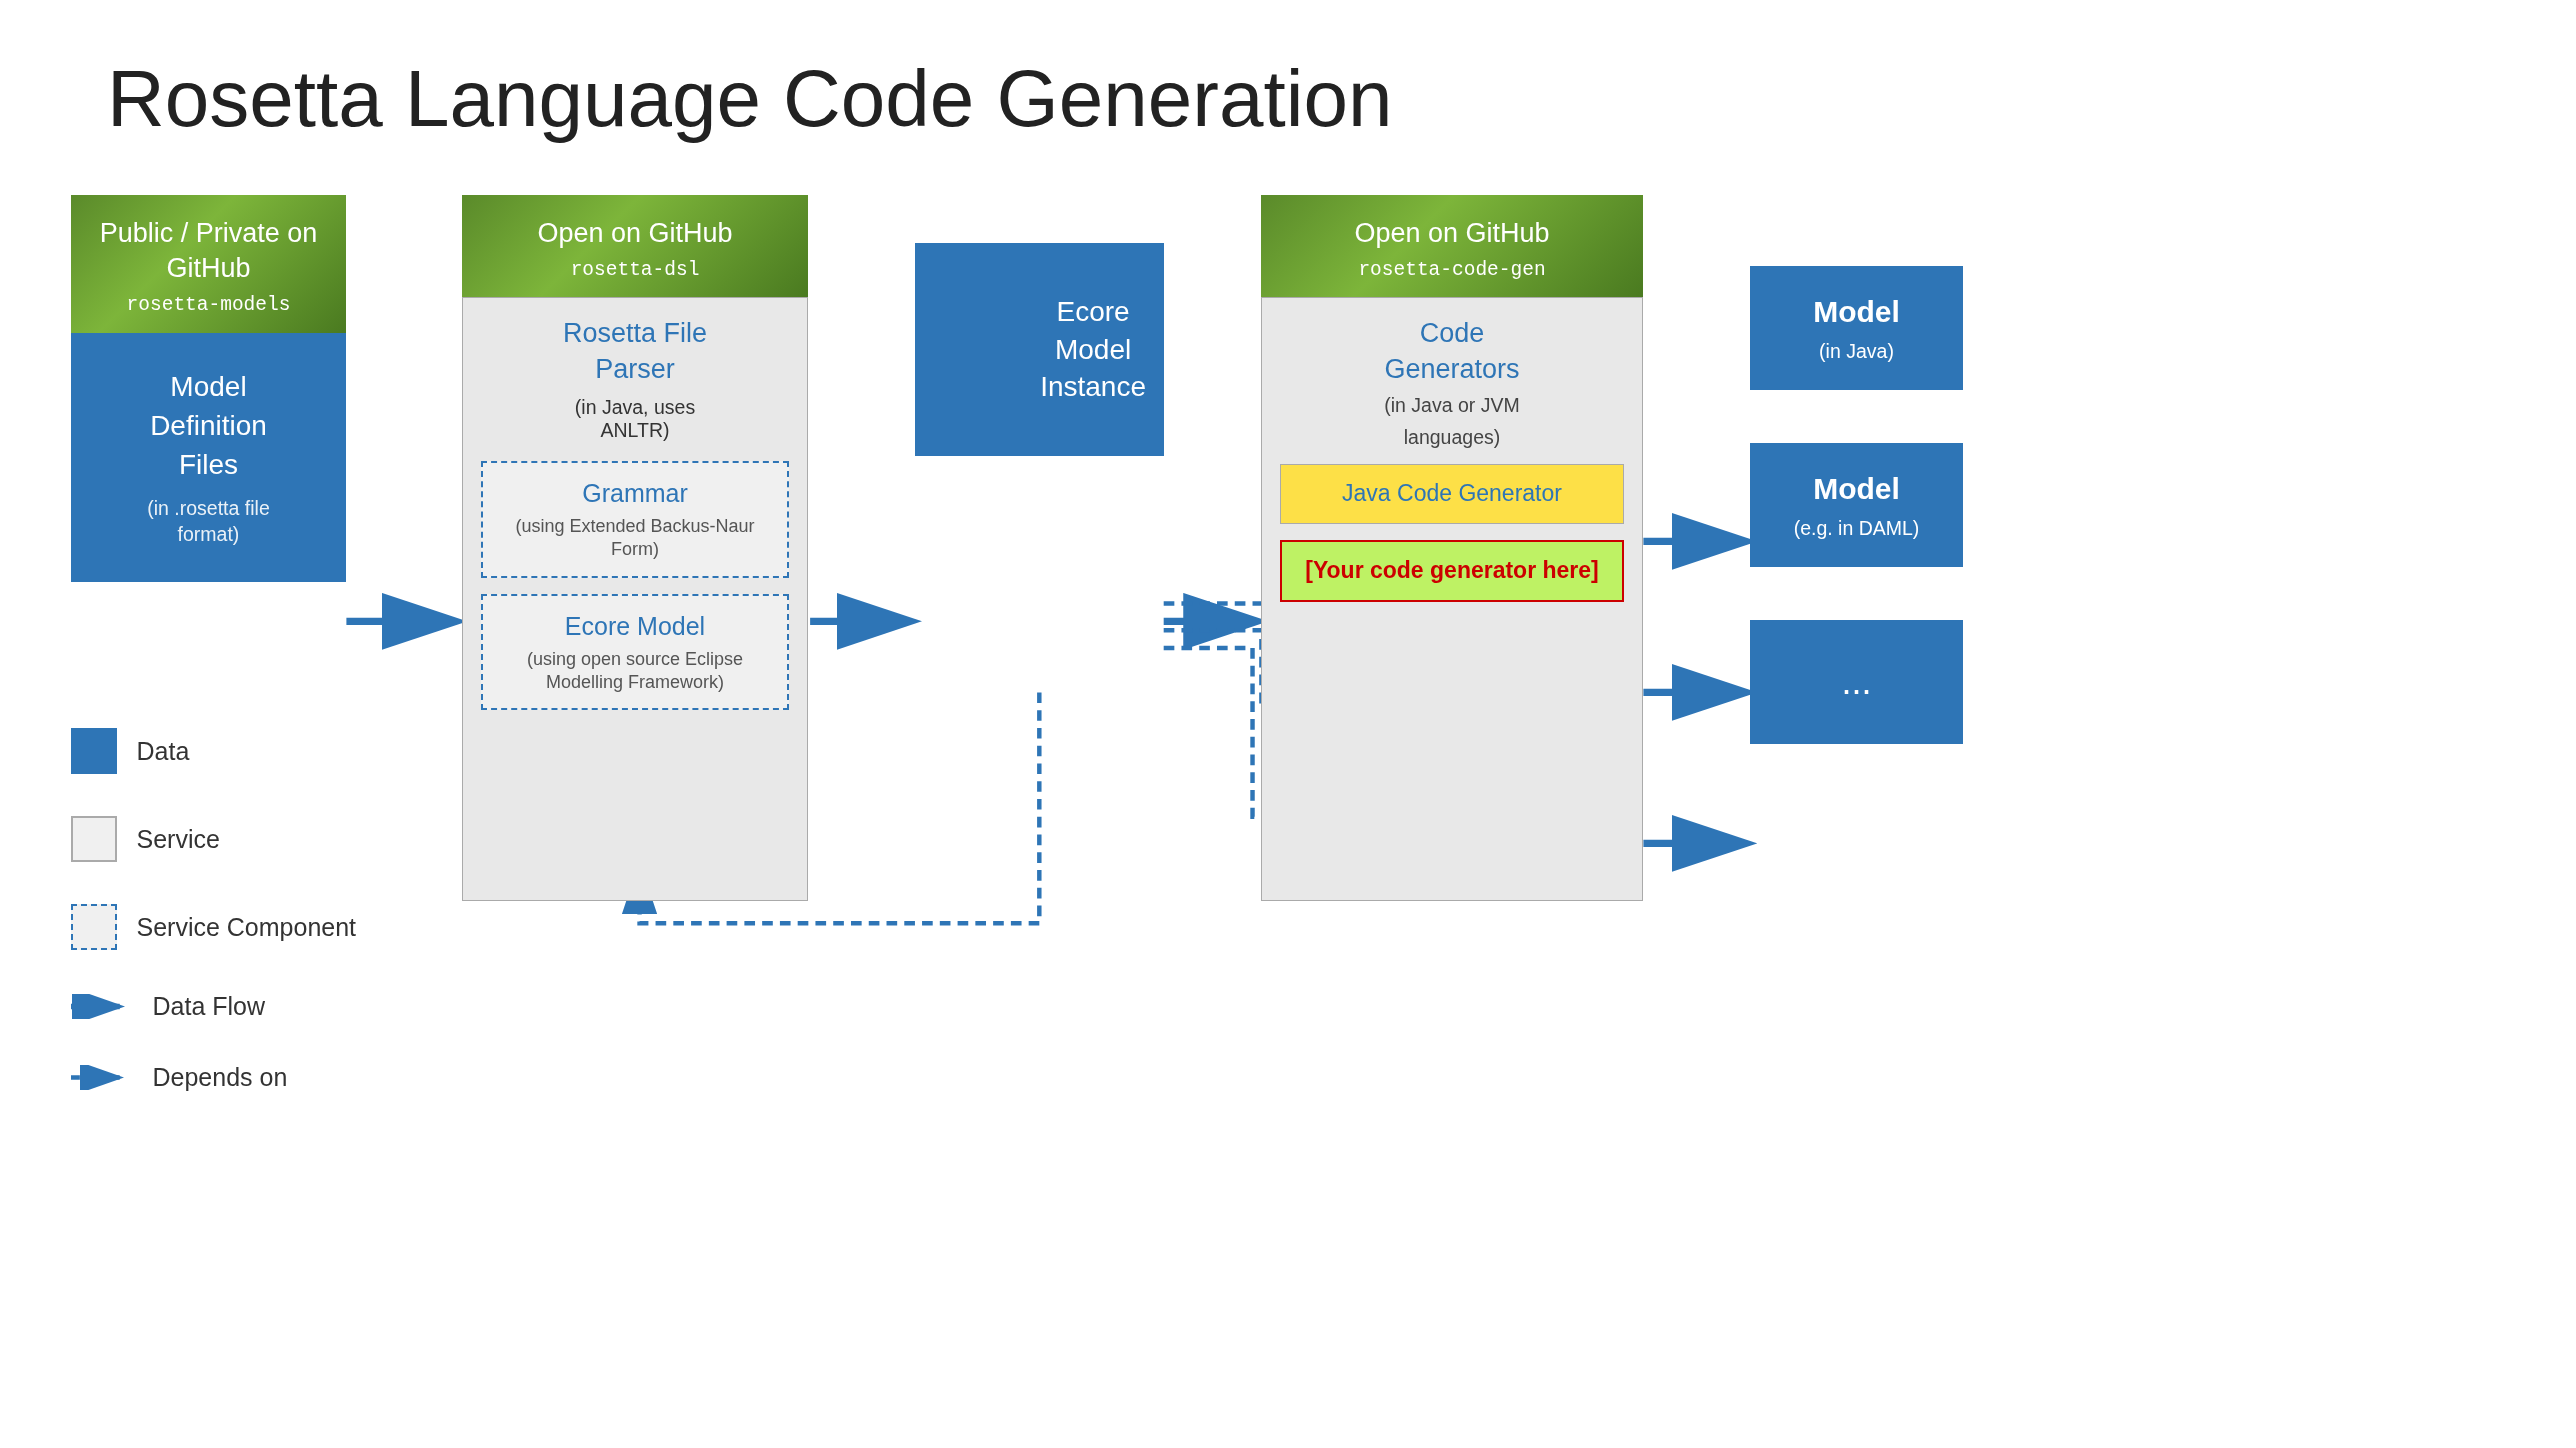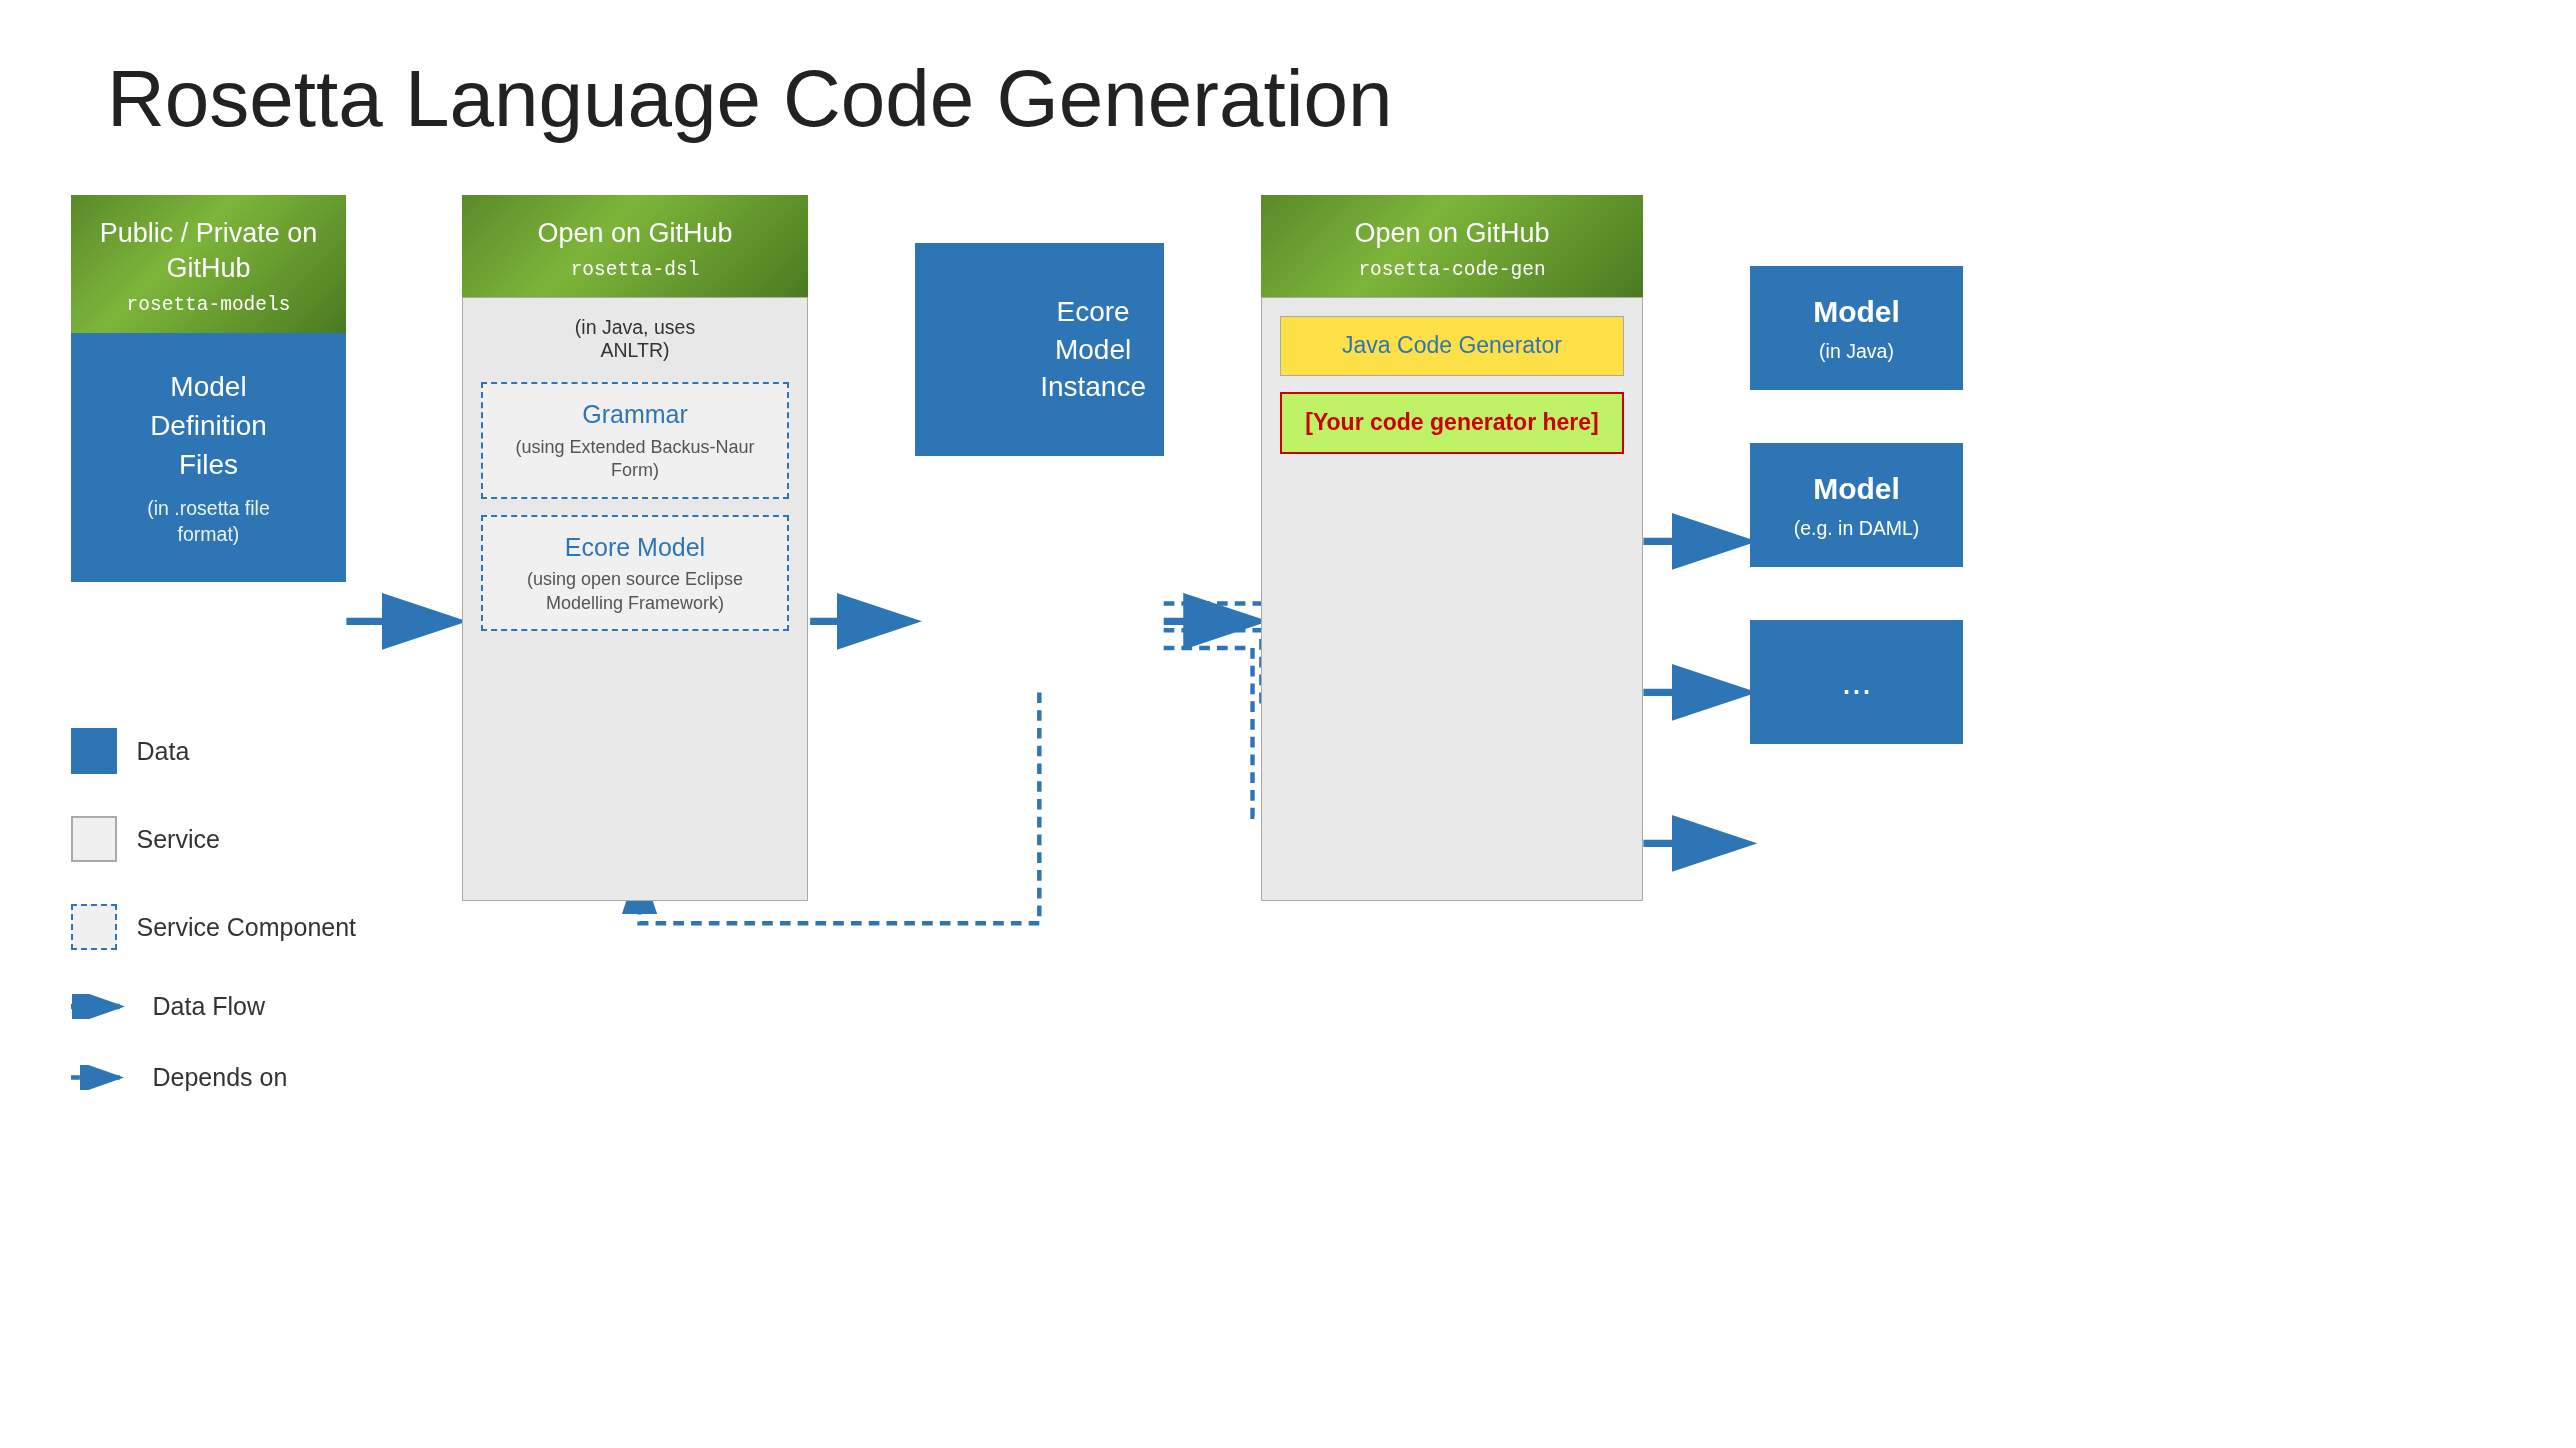--- a/index.html
+++ b/index.html
@@ -290,20 +290,23 @@
     </div>
   </div>
 
   <div class="col-dsl">
     <div class="green-header">
       <span>Open on</span>&nbsp;<span>GitHub</span>
       <span class="mono">rosetta-dsl</span>
     </div>
     <div class="service-box service-box-dsl">
 
+      <div style="color:#2e75b6; font-size:27px; text-align:center; margin-bottom:9px; line-height:1.3;">
+        <span>Rosetta File<br>Parser</span>
+      </div>
       <div style="color:#333; font-size:19.5px; text-align:center; margin-bottom:19.5px;">
         <span>(in Java, uses<br>ANLTR)</span>
       </div>
 
       <div class="service-component">
         <div style="font-size:25px; margin-bottom:5.3px;"><span>Grammar</span></div>
         <div style="font-size:18px; color:#555;"><span>(using Extended
 Backus-Naur Form)</span></div>
       </div>
 
@@ -322,20 +325,24 @@
     </div>
   </div>
 
   <div class="col-codegen">
     <div class="green-header">
       <span>Open on</span>&nbsp;<span>GitHub</span>
       <span class="mono">rosetta-code-gen</span>
     </div>
     <div class="service-box service-box-codegen">
 
+      <div class="codegen-heading">
+        <span style="font-size:27px;">Code<br>Generators</span><br>
+        <span style="font-size:19.5px; color:#444;">(in Java or JVM<br>languages)</span>
+      </div>
 
       <div class="service-component-solid">
         <span>Java Code
 Generator</span>
       </div>
 
 
       <div class="service-component-red">
         <span>[Your code
 generator here]</span>

